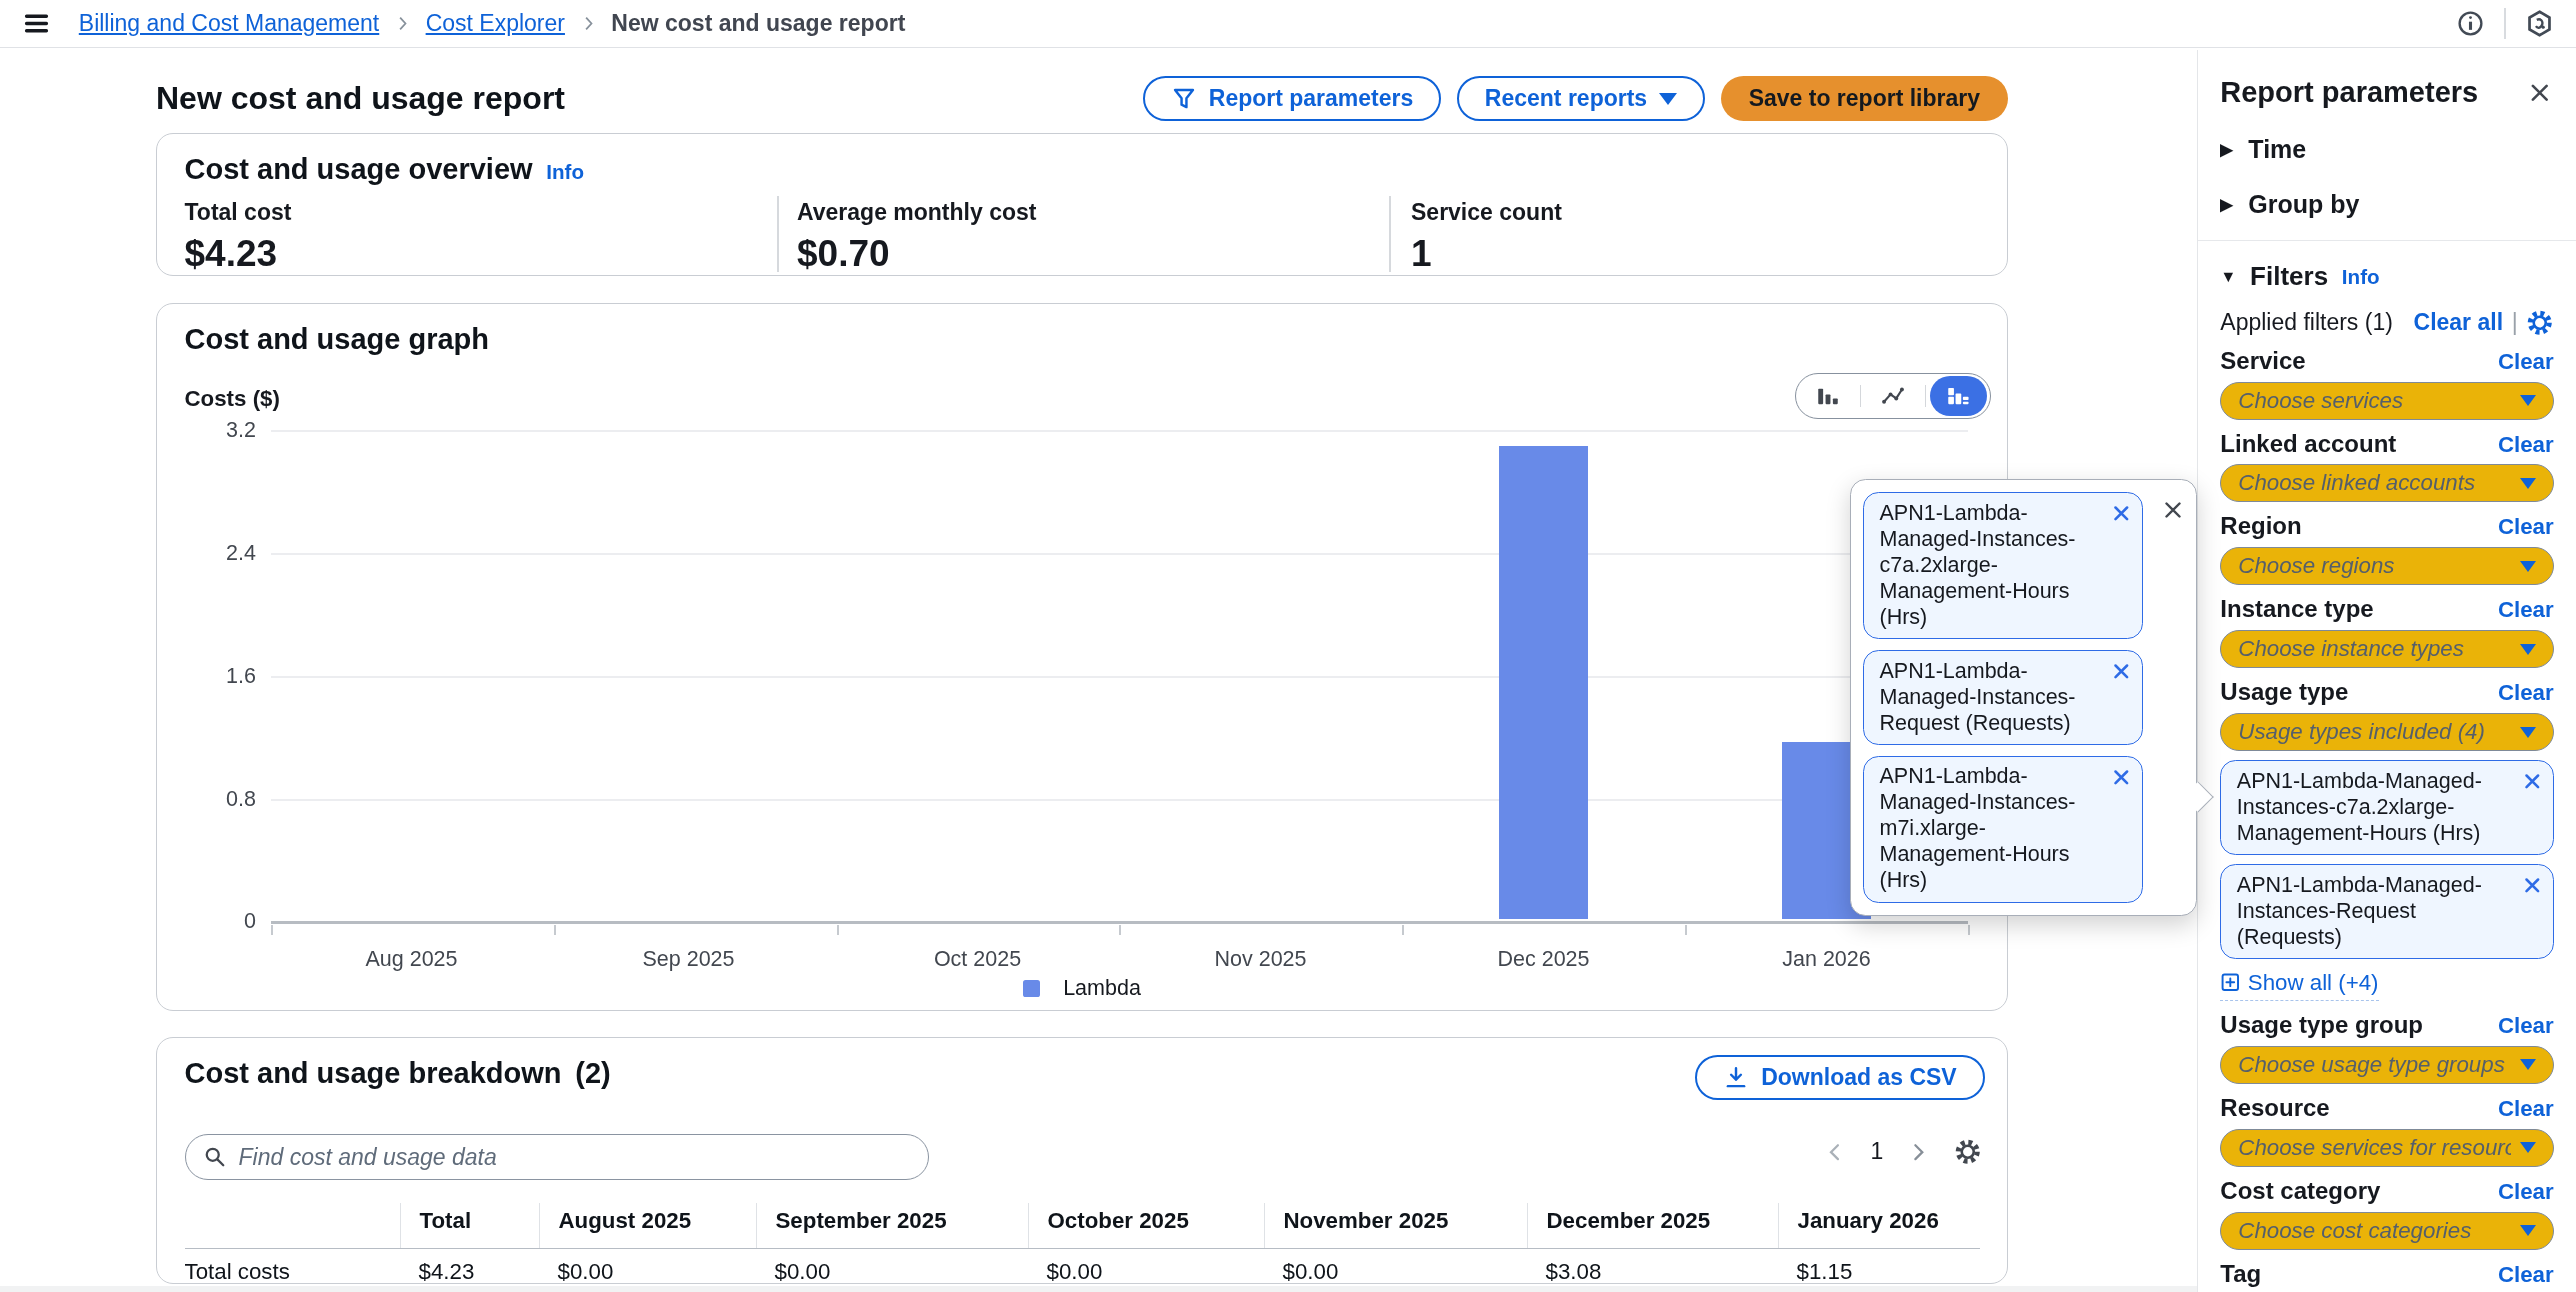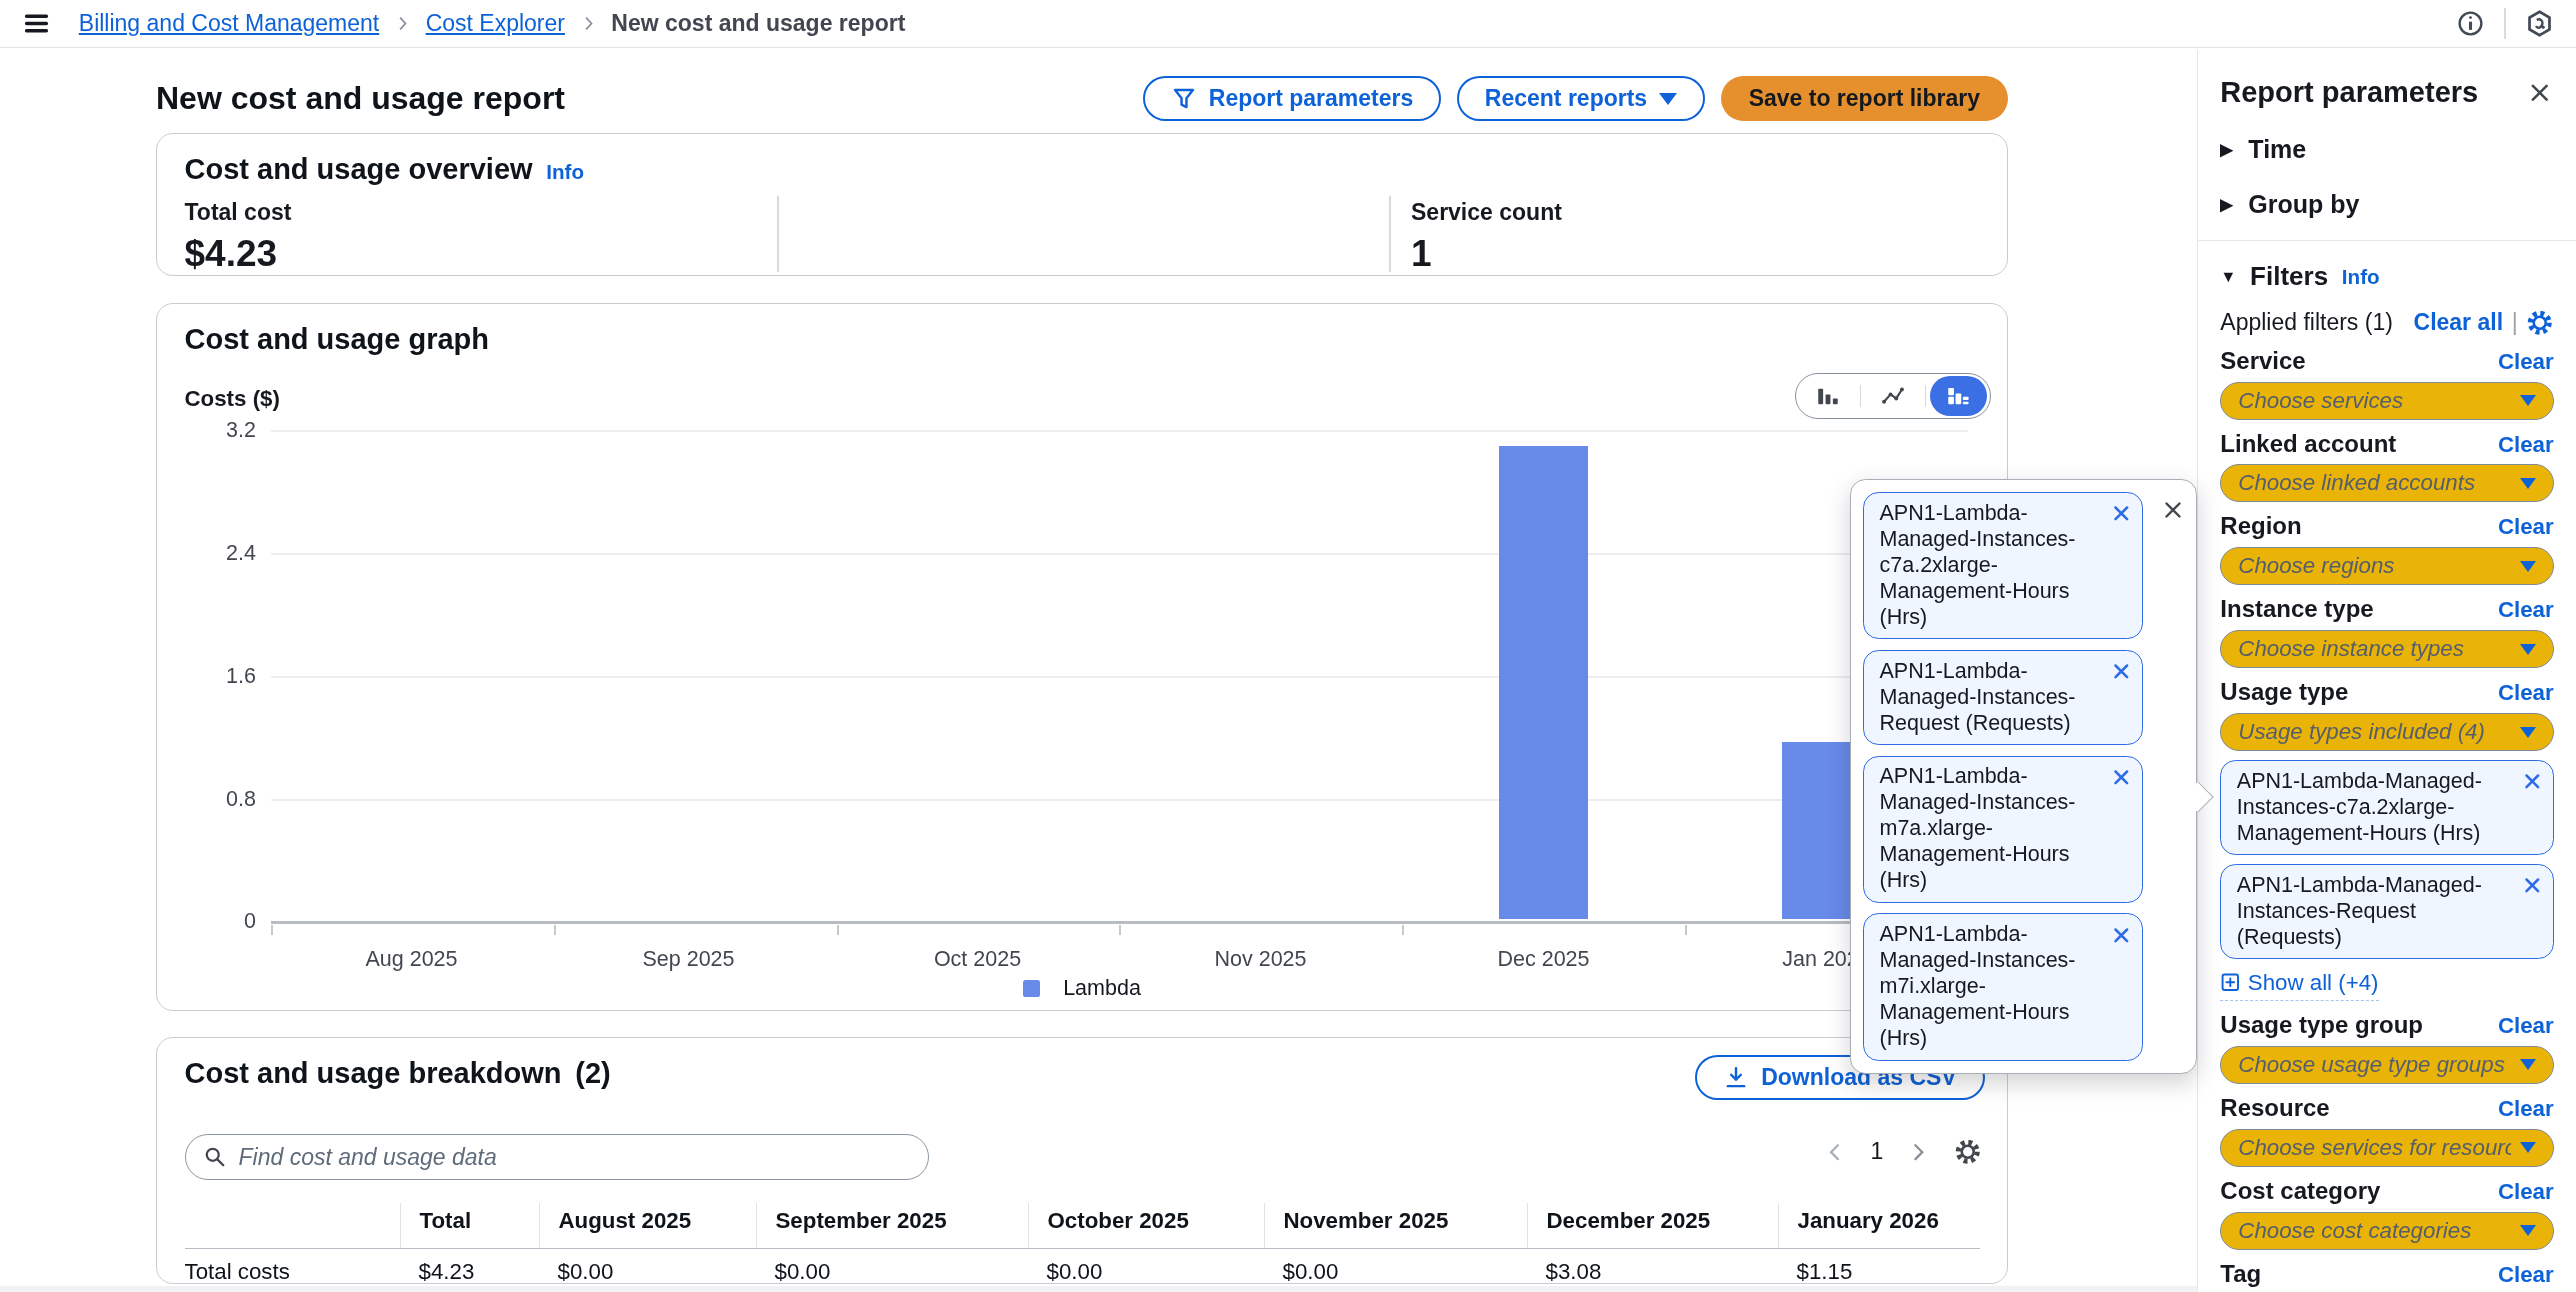--- a/index.html
+++ b/index.html
@@ -206,20 +206,24 @@
     <section class="card card-overview">
       <div class="title-row">
         <h2>Cost and usage overview</h2>
         <a class="info-link">Info</a>
       </div>
       <div class="metric" style="left:27.5px">
         <div class="metric-label">Total cost</div>
         <div class="metric-value">$4.23</div>
       </div>
       <div class="vdiv" style="left:620px"></div>
+      <div class="metric" style="left:640px">
+        <div class="metric-label">Average monthly cost</div>
+        <div class="metric-value">$0.70</div>
+      </div>
       <div class="vdiv" style="left:1232px"></div>
       <div class="metric" style="left:1254px">
         <div class="metric-label">Service count</div>
         <div class="metric-value">1</div>
       </div>
     </section>
 
     <section class="card card-graph">
       <div class="title-row">
         <h2>Cost and usage graph</h2>
@@ -518,26 +522,20 @@
             <path d="M7 7l18 18M25 7L7 25"></path>
           </svg>
     </div>
         <div class="pchip">
       <span class="pchip-text">APN1-Lambda-Managed-Instances-Request (Requests)</span>
       <svg class="chip-x" viewBox="0 0 32 32" fill="none" stroke="currentColor" stroke-width="4" stroke-linecap="round">
             <path d="M7 7l18 18M25 7L7 25"></path>
           </svg>
     </div>
         <div class="pchip">
-      <span class="pchip-text">APN1-Lambda-Managed-Instances-m7a.xlarge-Management-Hours (Hrs)</span>
-      <svg class="chip-x" viewBox="0 0 32 32" fill="none" stroke="currentColor" stroke-width="4" stroke-linecap="round">
-            <path d="M7 7l18 18M25 7L7 25"></path>
-          </svg>
-    </div>
-        <div class="pchip">
       <span class="pchip-text">APN1-Lambda-Managed-Instances-m7i.xlarge-Management-Hours (Hrs)</span>
       <svg class="chip-x" viewBox="0 0 32 32" fill="none" stroke="currentColor" stroke-width="4" stroke-linecap="round">
             <path d="M7 7l18 18M25 7L7 25"></path>
           </svg>
     </div>
       </div>
     <svg class="popup-close" viewBox="0 0 32 32" fill="none" stroke="currentColor" stroke-width="3" stroke-linecap="round">
         <path d="M8 8l16 16M24 8L8 24"></path>
       </svg>
     <div class="popup-arrow"></div>

